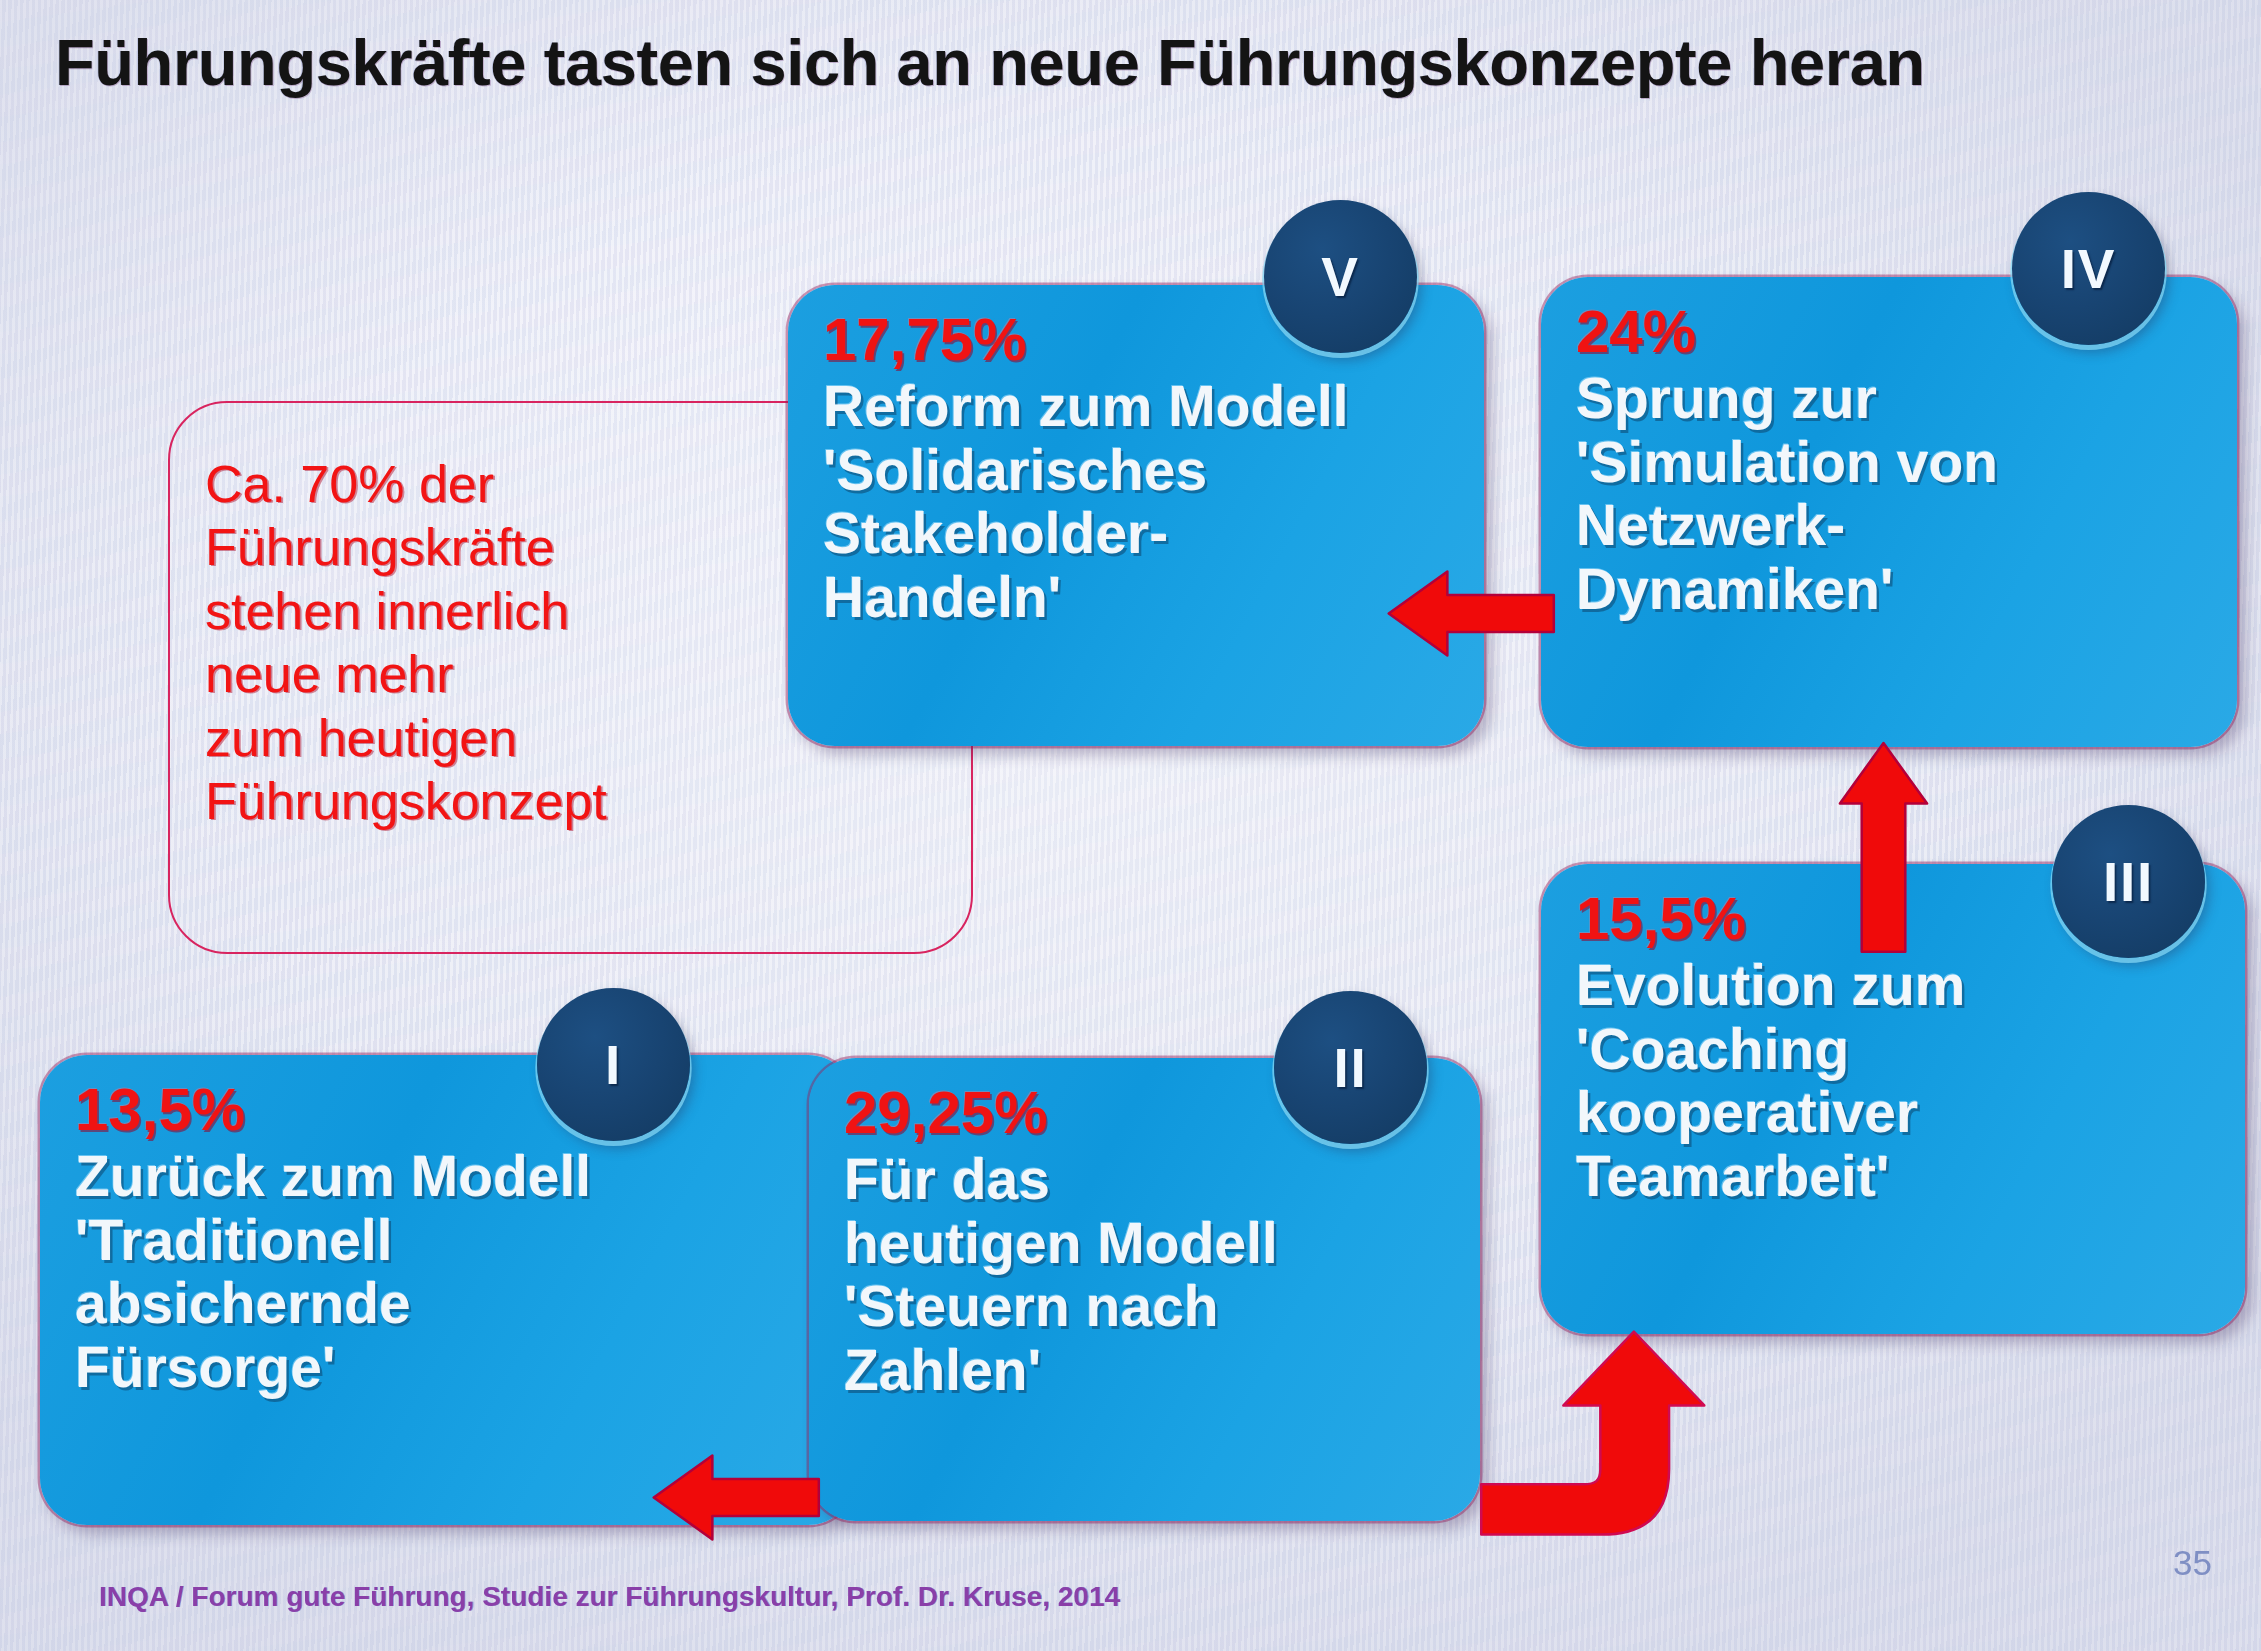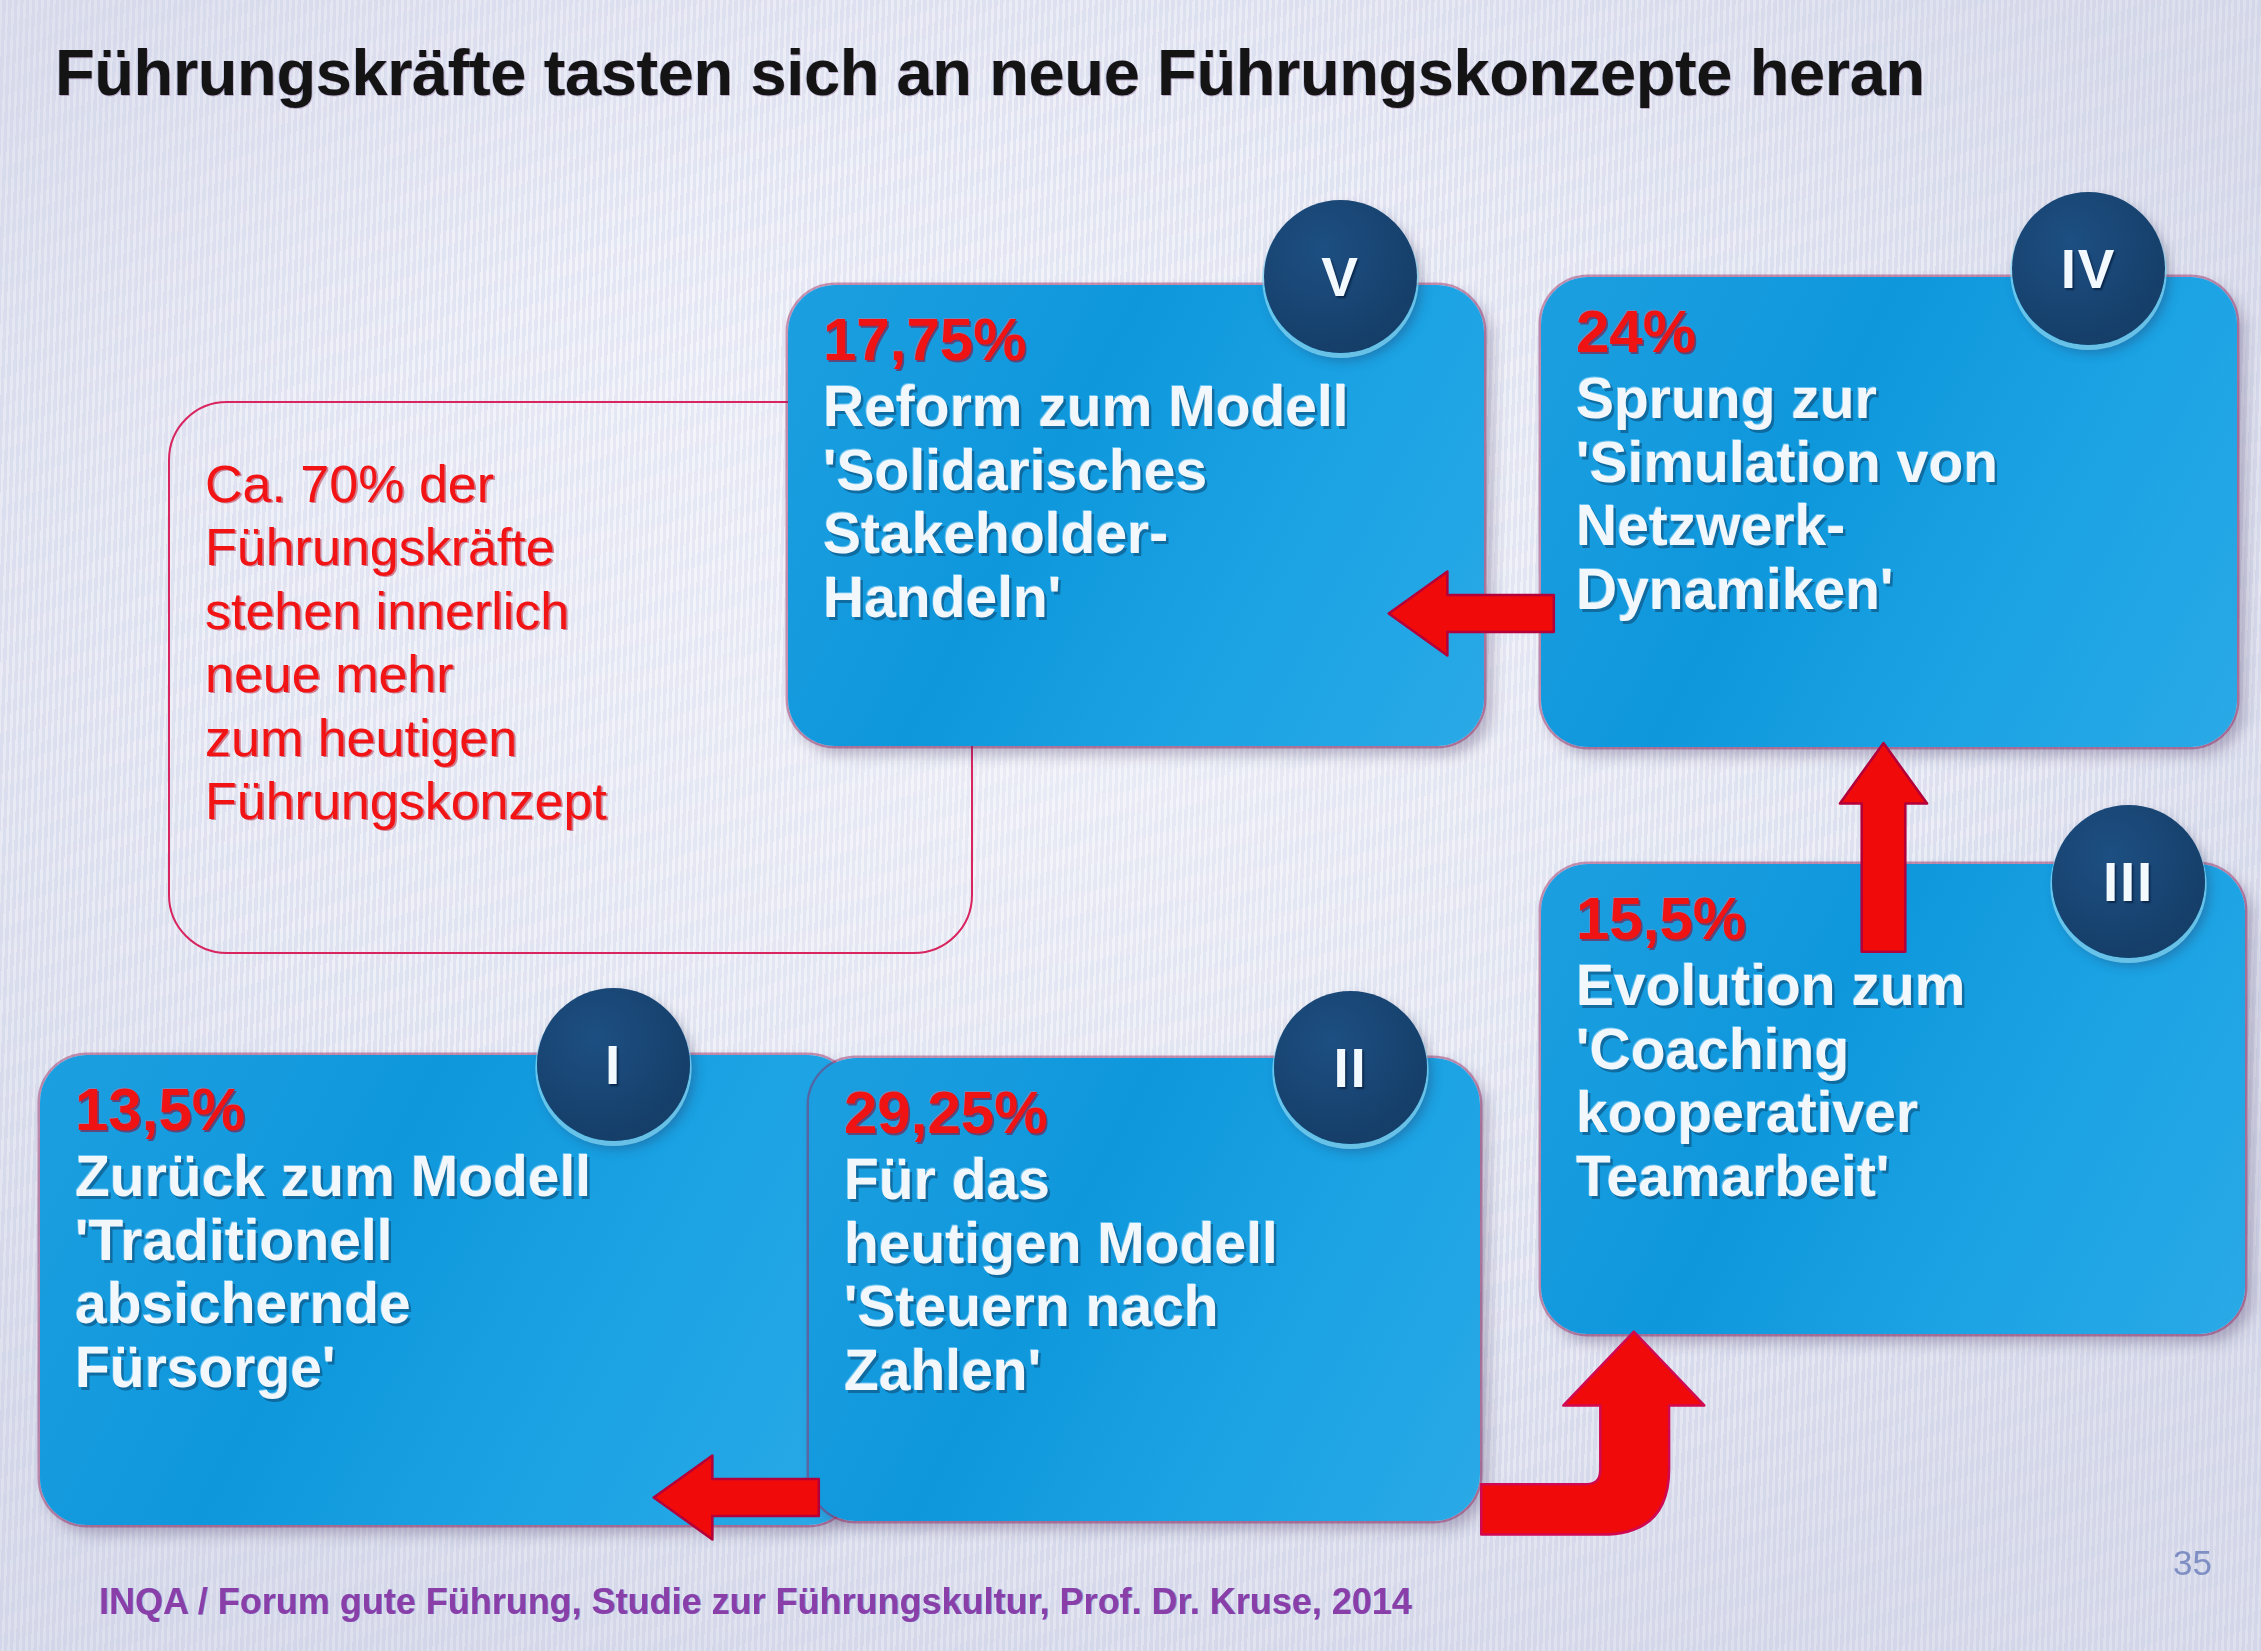--- a/index.html
+++ b/index.html
@@ -31,21 +31,21 @@
     position: absolute;
     inset: 0;
     pointer-events: none;
     background: radial-gradient(ellipse 1425px 1006px at 48% 45%, rgba(255,255,255,0.30) 0%, rgba(255,255,255,0.0) 60%, rgba(196,200,222,0.35) 100%);
   }
 
   
   #title {
     position: absolute;
     left: 55px;
-    top: 35px;
+    top: 25px;
     width: 2146px;
     font-size: 65px;
     font-weight: bold;
     color: #141414;
     letter-spacing: -0.4px;
     text-shadow: 0.8px 0.8px 0 rgba(120,70,130,0.35), -0.8px 0 0 rgba(40,60,160,0.18);
     white-space: nowrap;
   }
 
   
@@ -130,21 +130,21 @@
   }
 
   
   .arrow { position: absolute; z-index: 6; }
 
   
   #source {
     position: absolute;
     left: 99px;
     top: 1581px;
-    font-size: 36px;
+    font-size: 28px;
     font-weight: bold;
     color: #8a3fa8;
     text-shadow: 0.8px 0 0 rgba(60,90,200,0.5);
     white-space: nowrap;
   }
   #pageno {
     position: absolute;
     right: 49px;
     top: 1543px;
     font-size: 35px;

